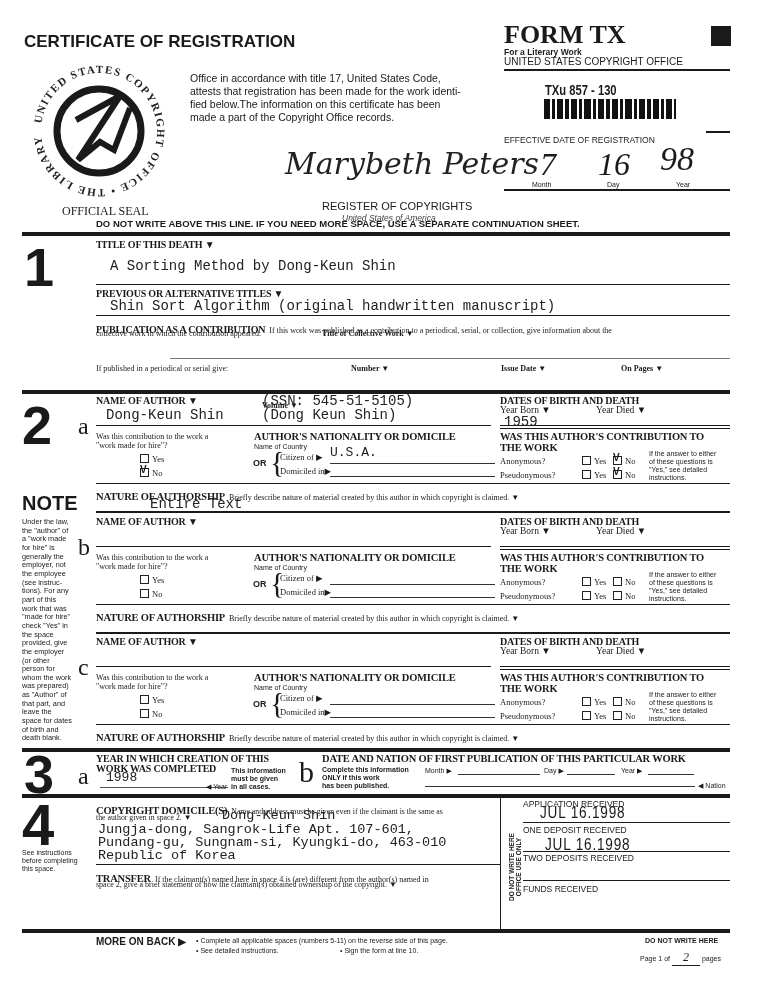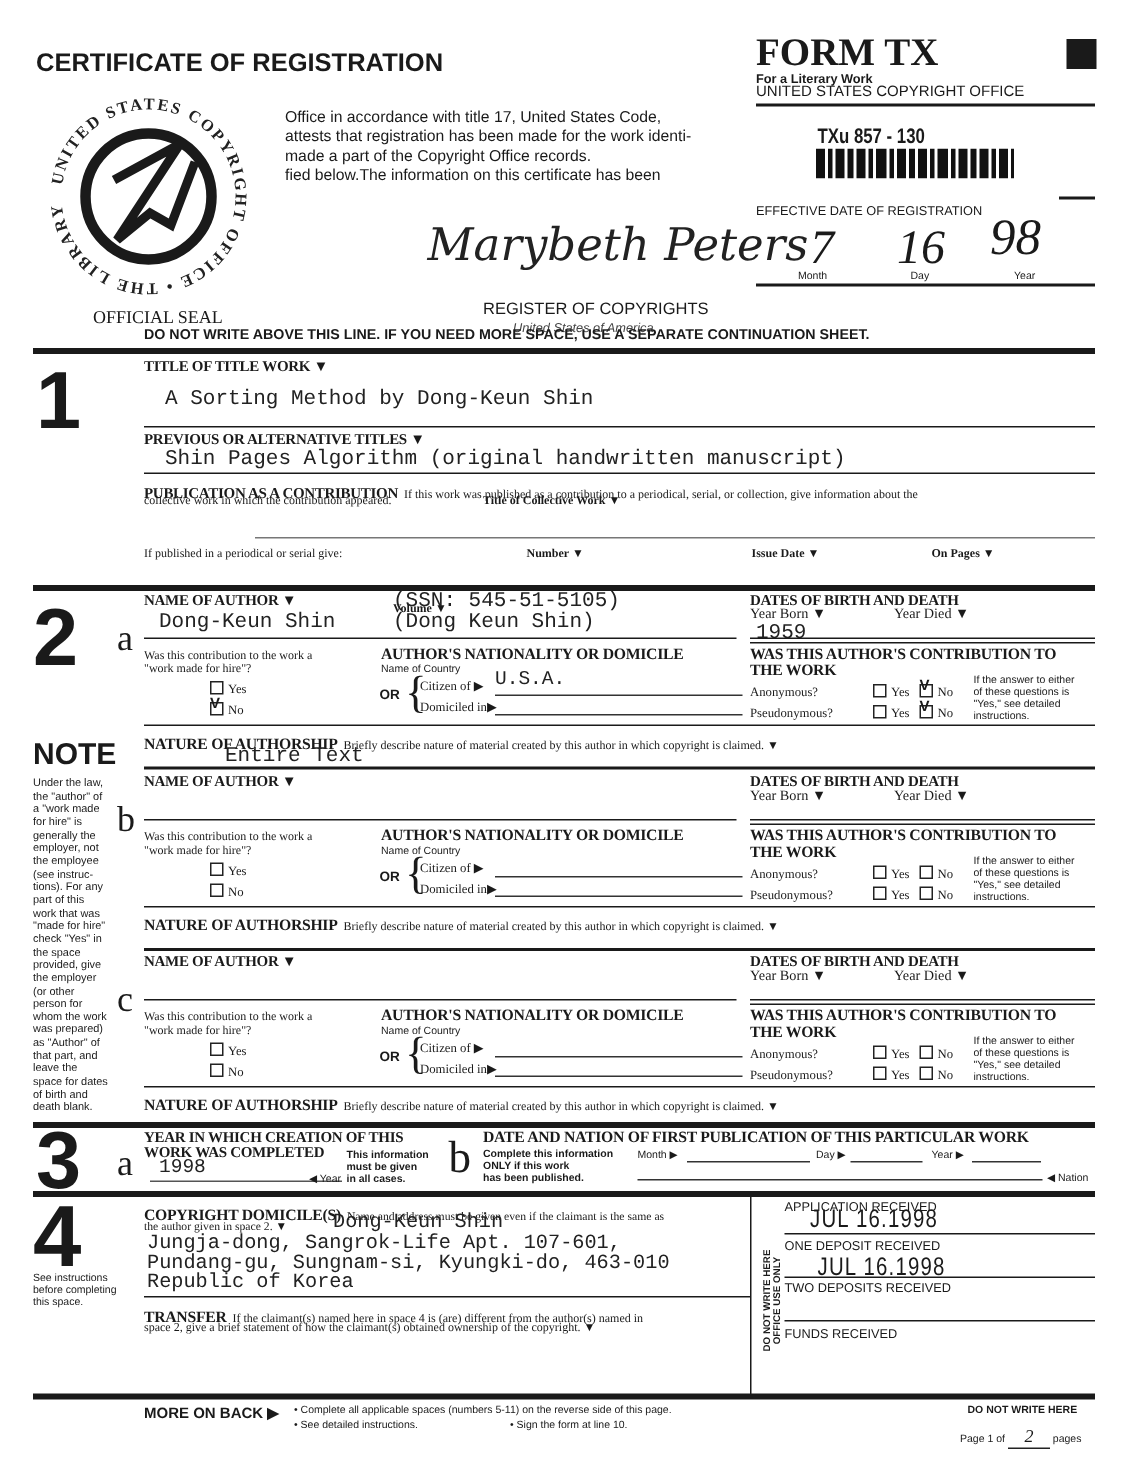--- a/index.html
+++ b/index.html
@@ -40,22 +40,22 @@
     </text>
     <circle cx="69" cy="69" r="42" fill="none" stroke="#1a1a1a" stroke-width="7"></circle>
     <path d="M46,58 L90,34 L48,98 L70,80 L84,88 L100,46" fill="none" stroke="#1a1a1a" stroke-width="6" stroke-linejoin="miter"></path>
   </svg>
 </div>
 <div class="abs serif" style="left:62px;top:204px;font-size:12px;">OFFICIAL SEAL</div>
 
 <div class="abs sans" style="left:190px;top:72px;font-size:10.5px;line-height:13px;width:290px;">
   <div>Office in accordance with title 17, United States Code,</div>
   <div>attests that registration has been made for the work identi-</div>
+  <div>fied below.The information on this certificate has been</div>
   <div>made a part of the Copyright Office records.</div>
-  <div>fied below.The information on this certificate has been</div>
 </div>
 
 <div class="abs hand" style="left:285px;top:146px;font-family:'DejaVu Serif',serif;font-style:italic;font-size:30px;">Marybeth Peters</div>
 <div class="abs sans" style="left:322px;top:200px;font-size:11px;">REGISTER OF COPYRIGHTS</div>
 <div class="abs sans" style="left:342px;top:213px;font-size:8.5px;font-style:italic;color:#444;">United States of America</div>
 <div class="abs sans" style="left:96px;top:218px;font-size:9.5px;font-weight:bold;">DO NOT WRITE ABOVE THIS LINE. IF YOU NEED MORE SPACE, USE A SEPARATE CONTINUATION SHEET.</div>
 
 <div class="abs serif" style="left:504px;top:22px;font-size:26px;font-weight:bold;line-height:26px;">FORM TX</div>
 <div class="abs" style="left:711px;top:26px;width:20px;height:20px;background:#1a1a1a;"></div>
 <div class="abs sans" style="left:504px;top:47px;font-size:8.5px;font-weight:bold;">For a Literary Work</div>
@@ -93,25 +93,25 @@
 <div class="abs serif" style="left:540px;top:146px;font-size:32px;font-style:italic;">7</div>
 <div class="abs serif" style="left:598px;top:146px;font-size:32px;font-style:italic;">16</div>
 <div class="abs serif" style="left:660px;top:140px;font-size:34px;font-style:italic;">98</div>
 <div class="abs sans" style="left:532px;top:181px;font-size:7px;">Month</div>
 <div class="abs sans" style="left:607px;top:181px;font-size:7px;">Day</div>
 <div class="abs sans" style="left:676px;top:181px;font-size:7px;">Year</div>
 <div class="hr med" style="left:504px;top:189px;width:226px;"></div>
 
 <div class="hr thick" style="left:22px;top:232px;width:708px;"></div>
 <div class="abs secnum" style="left:24px;top:240px;">1</div>
-<div class="abs lbl" style="left:96px;top:239px;">TITLE OF TITLE WORK ▼</div>
+<div class="abs lbl" style="left:96px;top:239px;">TITLE OF THIS DEATH ▼</div>
 <div class="abs typed" style="left:110px;top:258px;">A Sorting Method by Dong-Keun Shin</div>
 <div class="hr thin" style="left:96px;top:284px;width:634px;"></div>
 <div class="abs lbl" style="left:96px;top:288px;">PREVIOUS OR ALTERNATIVE TITLES ▼</div>
-<div class="abs typed" style="left:110px;top:298px;">Shin Pages Algorithm  (original handwritten manuscript)</div>
+<div class="abs typed" style="left:110px;top:298px;">Shin Sort Algorithm  (original handwritten manuscript)</div>
 <div class="hr thin" style="left:96px;top:315px;width:634px;"></div>
 <div class="abs" style="left:96px;top:319px;white-space:nowrap;">
   <span class="lbl">PUBLICATION AS A CONTRIBUTION</span>
   <span class="small" style="font-size:8px;">If this work was published as a contribution to a periodical, serial, or collection, give information about the</span>
 </div>
 <div class="abs small" style="left:96px;top:329px;font-size:8px;">collective work in which the contribution appeared.</div>
 <div class="abs small" style="left:322px;top:329px;font-size:8px;font-weight:bold;">Title of Collective Work ▼</div>
 <div class="hr thin" style="left:170px;top:358px;width:560px;background:#777;"></div>
 <div class="abs small" style="left:96px;top:364px;font-size:8px;">If published in a periodical or serial give:</div>
 <div class="abs small" style="left:262px;top:364px;font-size:8px;font-weight:bold;margin-top:37px;">Volume ▼</div>

